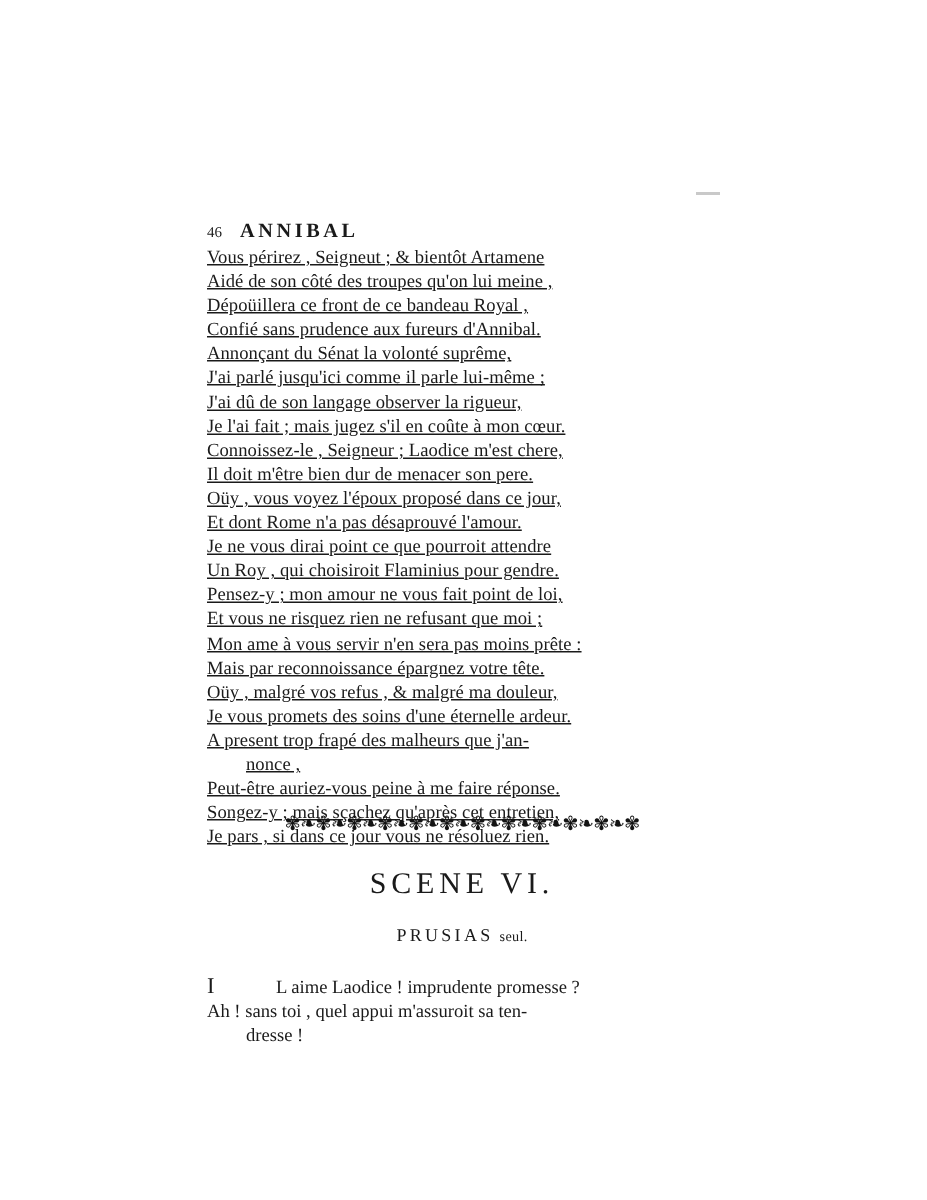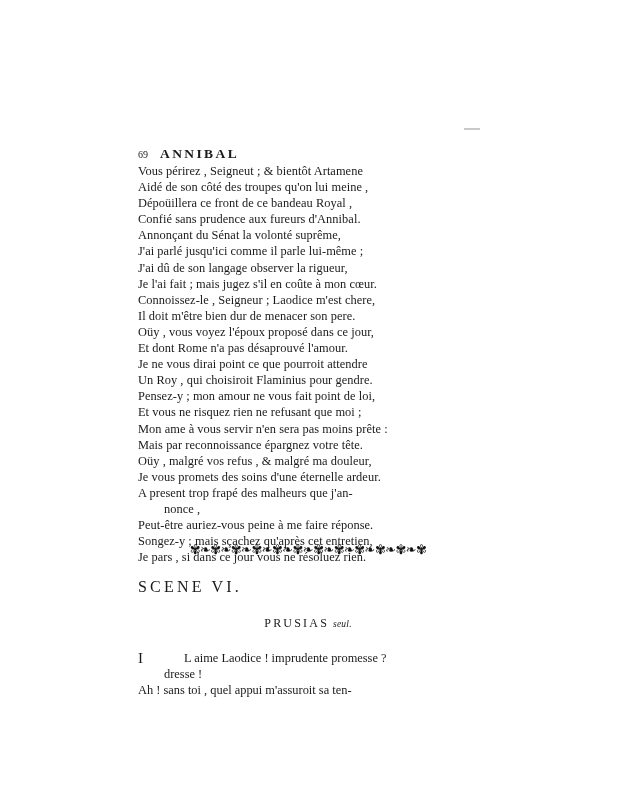--- a/index.html
+++ b/index.html
@@ -60,20 +60,21 @@
   }
 
   .verse {
     font-size: 12.4px;
     line-height: 16.1px;
     white-space: pre-wrap;
     letter-spacing: 0.05px;
   }
   .verse .ln {
     display: block;
+    text-decoration: underline;
   }
   .verse .ln.indent {
     padding-left: 26px;
   }
 
   .ornament {
     position: absolute;
     left: 163px;
     top: 542px;
     width: 290px;
@@ -86,36 +87,36 @@
     overflow: hidden;
     white-space: nowrap;
     font-family: "DejaVu Sans", sans-serif;
   }
 
   .scene-head {
     position: absolute;
     left: 138px;
     top: 578px;
     width: 340px;
-    font-size: 16px;
+    text-align: center;
+    font-size: 20px;
     letter-spacing: 3.2px;
   }
 
   .speaker {
     position: absolute;
     left: 138px;
     top: 616px;
     width: 340px;
     text-align: center;
     font-size: 12px;
     letter-spacing: 2.2px;
   }
   .speaker .stage {
     font-size: 9.5px;
-    font-style: italic;
     letter-spacing: 0.2px;
     padding-left: 4px;
     margin-top: 42px;
   }
 
   .closing {
     position: absolute;
     left: 138px;
     top: 650px;
     width: 345px;
@@ -144,38 +145,38 @@
 </style>
 </head>
 <body>
 
 <div class="page">
 
   <div class="scan-mark"></div>
 
   <div class="text-block">
     <div class="header-line">
-      <span class="folio">69</span>
+      <span class="folio">46</span>
       <span class="running-title">ANNIBAL</span>
     </div>
     <div class="verse"><span class="ln">Vous périrez , Seigneut ; &amp; bientôt Artamene</span><span class="ln">Aidé de son côté des troupes qu'on lui meine ,</span><span class="ln">Dépoüillera ce front de ce bandeau Royal ,</span><span class="ln">Confié sans prudence aux fureurs d'Annibal.</span><span class="ln">Annonçant du Sénat la volonté suprême,</span><span class="ln">J'ai parlé jusqu'ici comme il parle lui-même ;</span><span class="ln">J'ai dû de son langage observer la rigueur,</span><span class="ln">Je l'ai fait ; mais jugez s'il en coûte à mon cœur.</span><span class="ln">Connoissez-le , Seigneur ; Laodice m'est chere,</span><span class="ln">Il doit m'être bien dur de menacer son pere.</span><span class="ln">Oüy , vous voyez l'époux proposé dans ce jour,</span><span class="ln">Et dont Rome n'a pas désaprouvé l'amour.</span><span class="ln">Je ne vous dirai point ce que pourroit attendre</span><span class="ln">Un Roy , qui choisiroit Flaminius pour gendre.</span><span class="ln">Pensez-y ; mon amour ne vous fait point de loi,</span><span class="ln">Et vous ne risquez rien ne refusant que moi ;</span><span class="ln">Mon ame à vous servir n'en sera pas moins prête :</span><span class="ln">Mais par reconnoissance épargnez votre tête.</span><span class="ln">Oüy , malgré vos refus , &amp; malgré ma douleur,</span><span class="ln">Je vous promets des soins d'une éternelle ardeur.</span><span class="ln">A present trop frapé des malheurs que j'an-</span><span class="ln indent">nonce ,</span><span class="ln">Peut-être auriez-vous peine à me faire réponse.</span><span class="ln">Songez-y ; mais sçachez qu'après cet entretien,</span><span class="ln">Je pars , si dans ce jour vous ne résoluez rien.</span></div>
   </div>
 
   <div class="ornament">✾❧✾❧✾❧✾❧✾❧✾❧✾❧✾❧✾❧✾❧✾❧✾</div>
 
   <div class="scene-head">SCENE VI.</div>
 
   <div class="speaker">
     <span>PRUSIAS</span><span class="stage">seul.</span>
   </div>
 
   <div class="closing">
     <div class="dropcap-line">
       <span class="dropcap">I</span>
       <span class="dropcap-rest">L aime Laodice ! imprudente promesse ?</span>
     </div>
     <div class="closing-rest">
+        <span class="ln">Ah ! sans toi , quel appui m'assuroit sa ten-</span>
         <span class="ln indent">dresse !</span>
-        <span class="ln">Ah ! sans toi , quel appui m'assuroit sa ten-</span>
       </div>
   </div>
 
 </div>
 
 </body></html>

